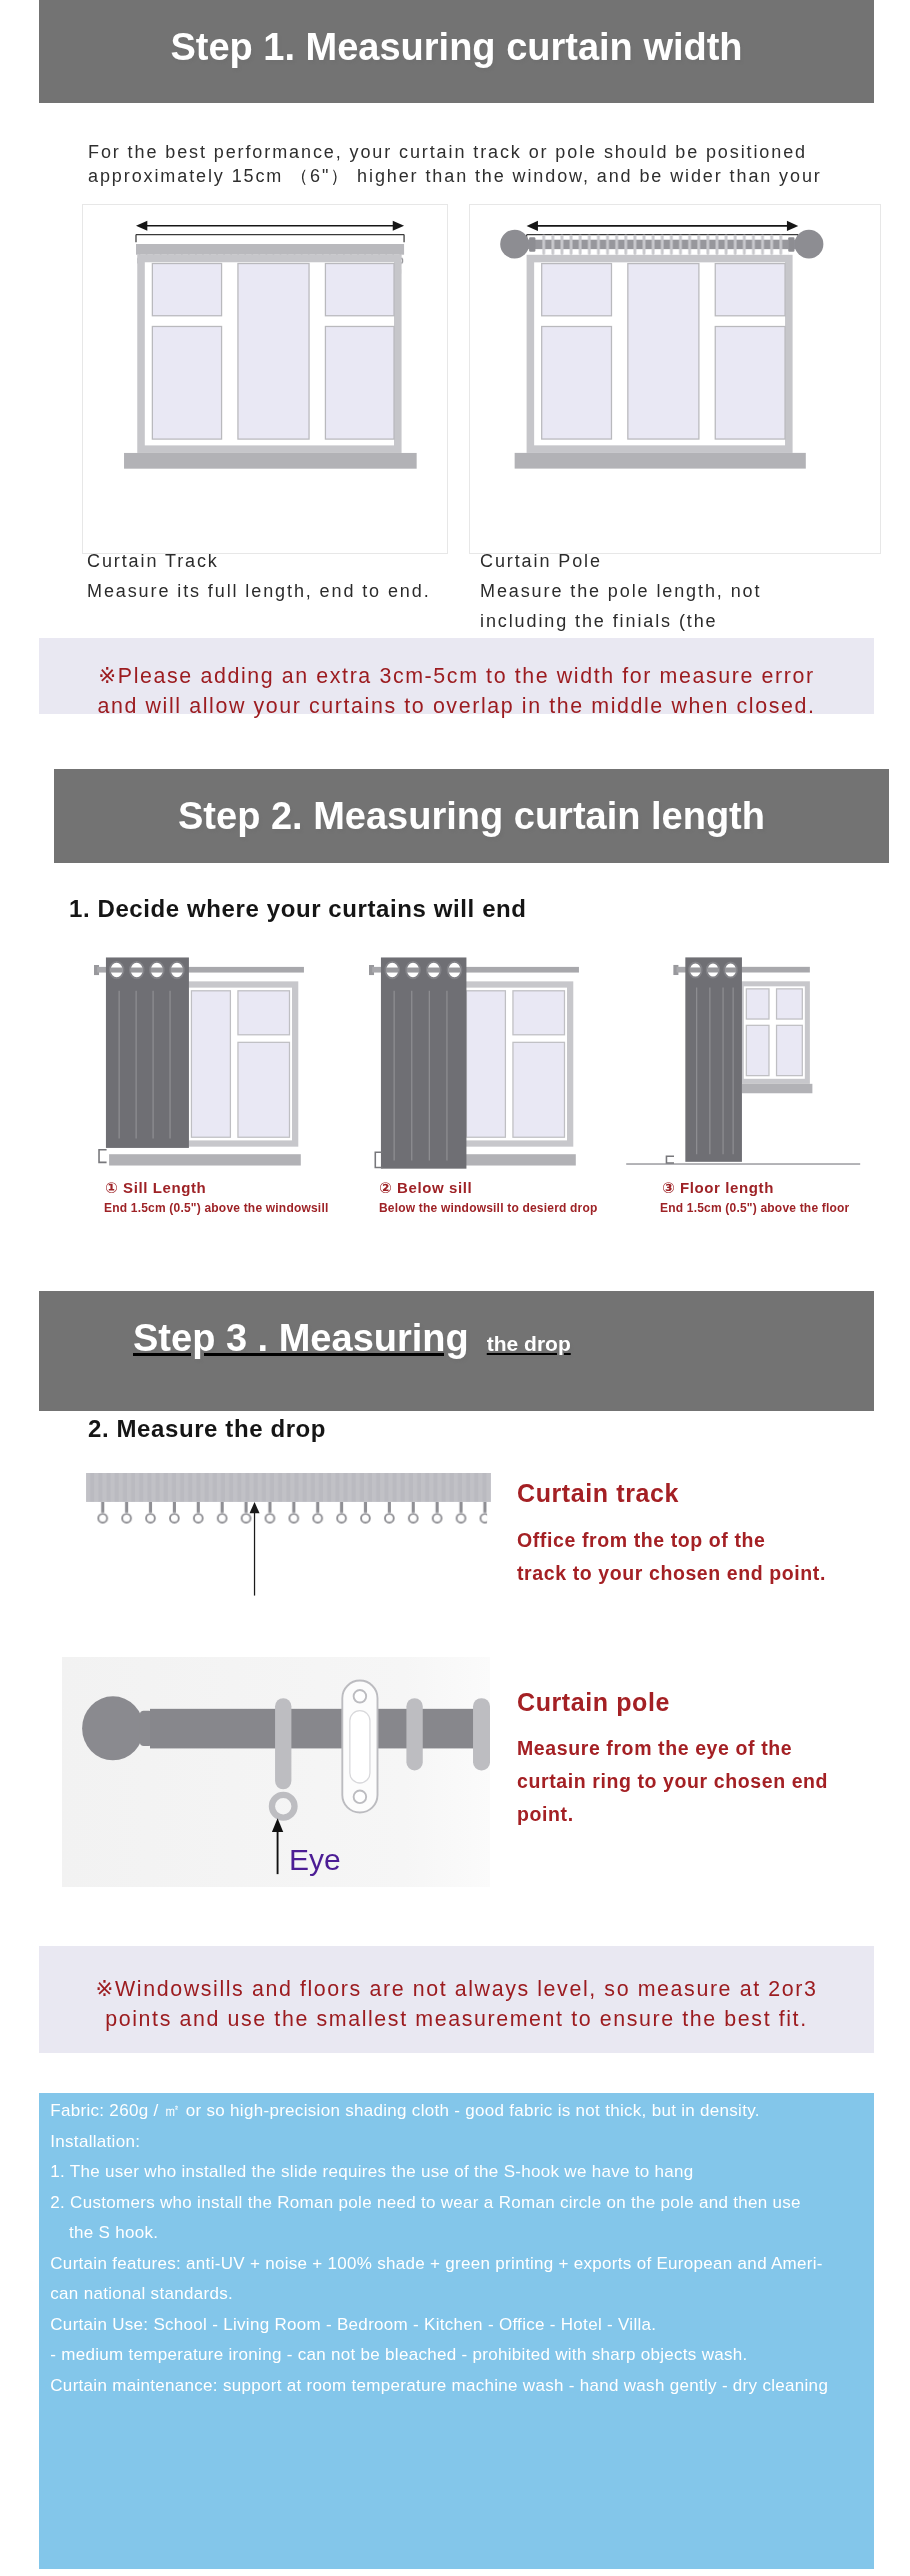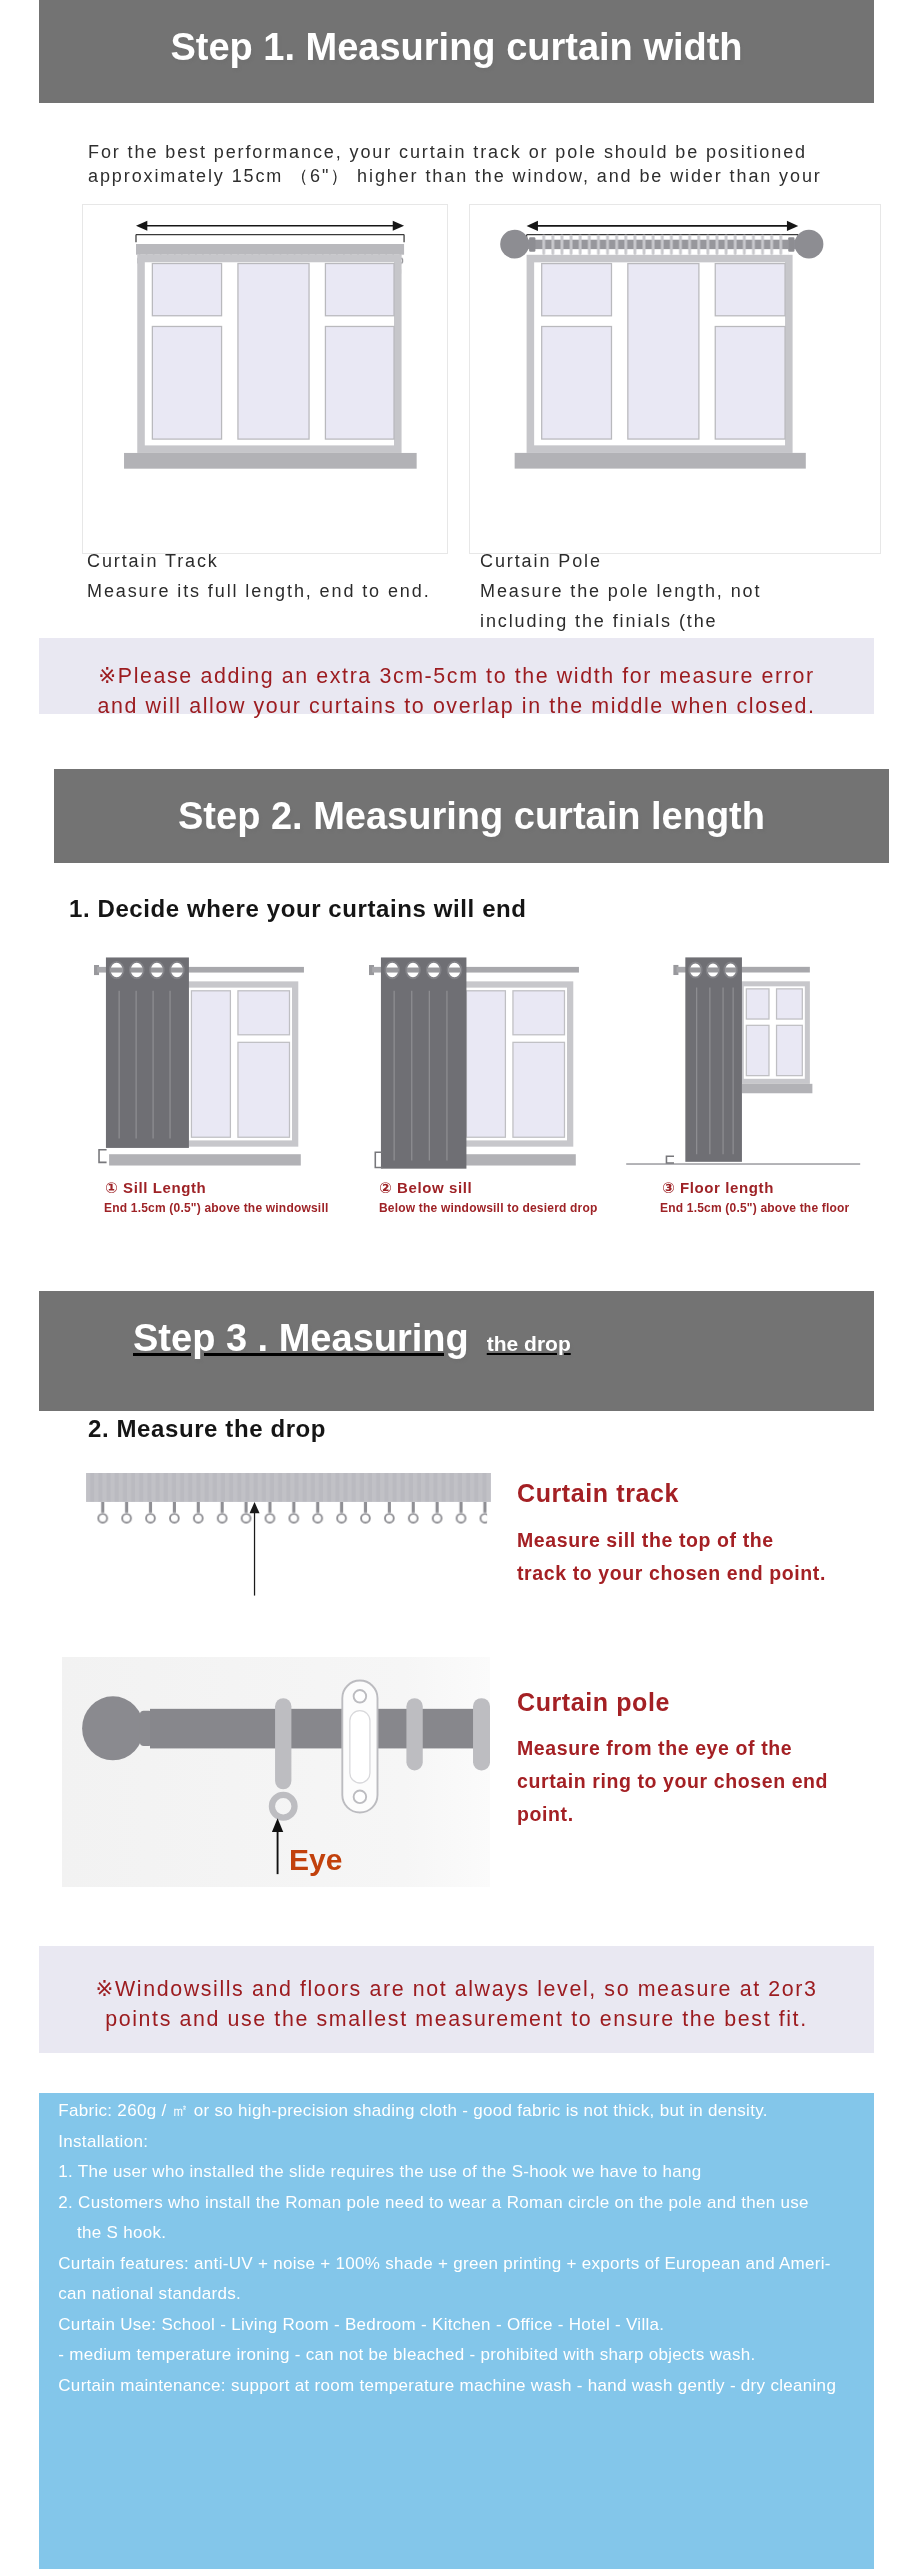--- a/index.html
+++ b/index.html
@@ -21,25 +21,25 @@
   .note{background:#E9E8F2;text-align:center;box-sizing:border-box;}
   .note-line{font-size:21.4px;color:#9C1C20;letter-spacing:1.6px;line-height:30px;white-space:nowrap;}
   
   .fig-label{font-size:15px;font-weight:bold;color:#9E2226;letter-spacing:0.6px;white-space:nowrap;}
   .fig-desc{font-size:12px;font-weight:bold;color:#9E2226;letter-spacing:0.2px;white-space:nowrap;}
   
   .red-title{font-size:25px;font-weight:bold;color:#A42024;letter-spacing:0.6px;white-space:nowrap;}
   .red-line{font-size:19.5px;font-weight:bold;color:#A42024;letter-spacing:0.6px;line-height:33px;white-space:nowrap;}
   .panel{border:0.6px solid #e7e7e7;background:#fff;}
   .pole-panel{background:linear-gradient(90deg,#f2f2f2 0%,#f6f6f6 80%,#fbfbfb 100%);}
-  .eye-label{font-size:30px;font-weight:bold;color:#c2410c;white-space:nowrap;}
+  .eye-label{font-size:30px;font-weight:normal;color:#4c1d95;white-space:nowrap;}
   
   .details-box{background:#83C6EA;box-sizing:border-box;padding-top:3.1px;}
   .detail-line{font-size:17px;color:#ffffff;letter-spacing:0.3px;line-height:30.5px;
-               padding-left:11.3px;white-space:nowrap;margin-left:8px;}
+               padding-left:11.3px;white-space:nowrap;}
   .detail-indent{padding-left:30px;}
 </style>
 </head>
 <body>
 
 <div id="page">
 
   <div class="abs banner" style="left:39px;top:0;width:835px;height:103px;">
     <span class="banner-text">Step 1. Measuring curtain width</span>
   </div>
@@ -267,21 +267,21 @@
       <rect x="0" y="0" width="644" height="46" fill="url(#barRibs)"></rect>
       <rect x="10" y="46" width="628" height="40" fill="url(#hooks3)"></rect>
     </g>
     <g>
       <line x1="268" y1="195" x2="268" y2="60" stroke="#1a1a1a" stroke-width="2"></line>
       <polygon points="268,46 260,64 276,64" fill="#1a1a1a"></polygon>
     </g>
   </svg>
   <div class="abs" style="left:517px;top:1479px;">
     <div class="red-title" style="margin-bottom:16.4px;">Curtain track</div>
-    <div class="red-line">Measure sill the top of the</div>
+    <div class="red-line">Office from the top of the</div>
     <div class="red-line">track to your chosen end point.</div>
   </div>
 
   <div class="abs pole-panel" style="left:62px;top:1657px;width:428px;height:230px;">
     <svg width="428" height="230" viewBox="0 0 681 365">
       <g>
         <ellipse cx="81" cy="113" rx="49" ry="51" fill="#8a8a8f"></ellipse>
         <rect x="124" y="85" width="20" height="56" rx="6" fill="#8a8a8f"></rect>
         <rect x="140" y="82" width="541" height="63" fill="#87878c"></rect>
       </g>

